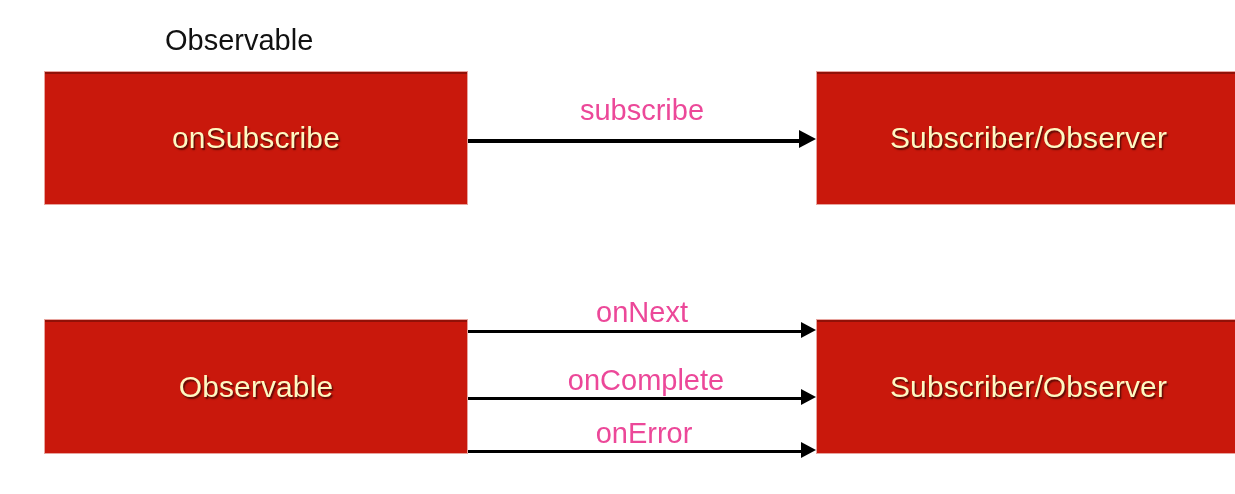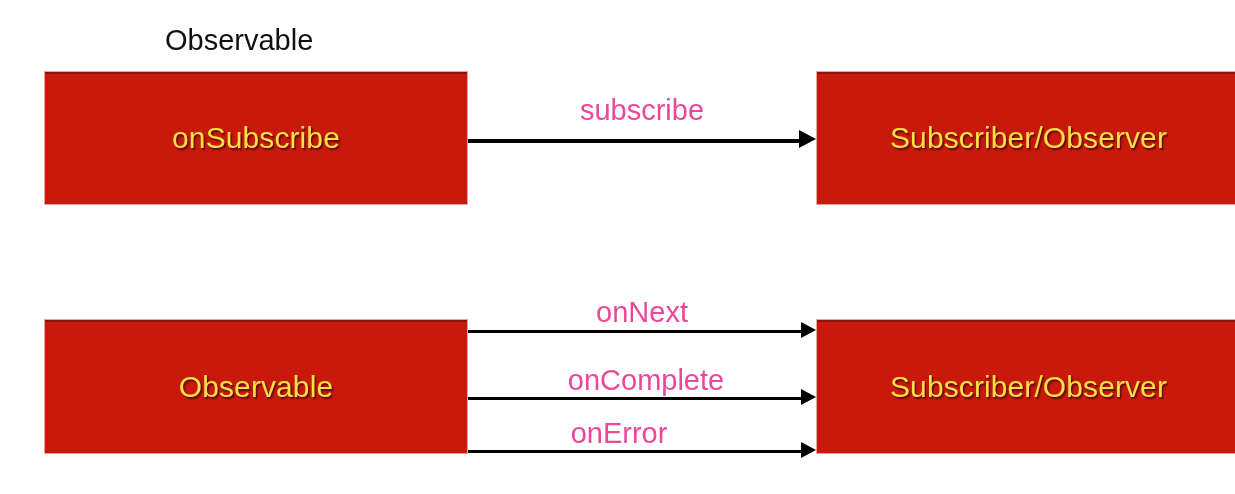--- a/index.html
+++ b/index.html
@@ -32,21 +32,21 @@
     box-shadow: 0 0 0 0 rgba(0,0,0,0);
   }
   .node-box::before {
     content: "";
     position: absolute;
     left: 0; right: 0; top: 0;
     height: 2px;
     background: rgba(0,0,0,0.28);
   }
   .node-label {
-    color: #fde047;
+    color: #fef9c3;
     font-size: 30px;
     line-height: 1;
     letter-spacing: 0.1px;
     text-shadow: 1.5px 1.5px 1.5px rgba(0,0,0,0.55);
     white-space: nowrap;
     position: relative;
     z-index: 2;
   }
 
   
@@ -119,21 +119,21 @@
     position: absolute;
     color: #ec4899;
     font-size: 29px;
     line-height: 1;
     white-space: nowrap;
     text-align: center;
   }
   #label-subscribe  { left: 443px; top: 96px;  width: 348px; }
   #label-onnext     { left: 443px; top: 298px; width: 348px; text-align: center; }
   #label-oncomplete { left: 443px; top: 366px; width: 356px; }
-  #label-onerror    { left: 420px; top: 419px; width: 348px; text-align: center; }
+  #label-onerror    { left: 445px; top: 419px; width: 348px; text-align: center; }
 </style>
 </head>
 <body>
 
 <div id="canvas">
 
   <div class="plain-caption" id="caption-observable-top">Observable</div>
 
   <div class="node-box" id="box-on-subscribe">
     <span class="node-label">onSubscribe</span>

